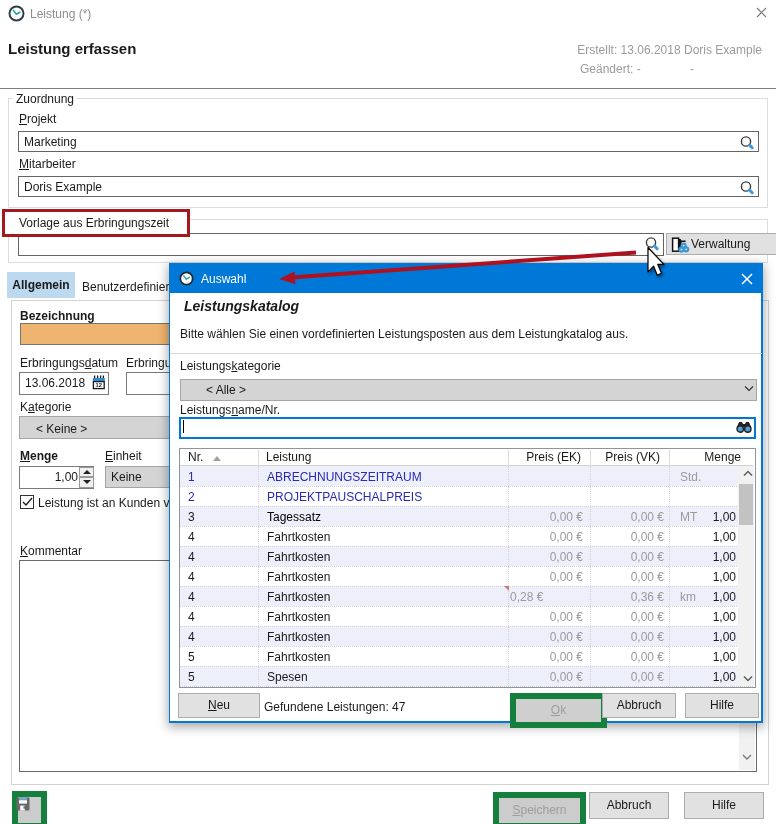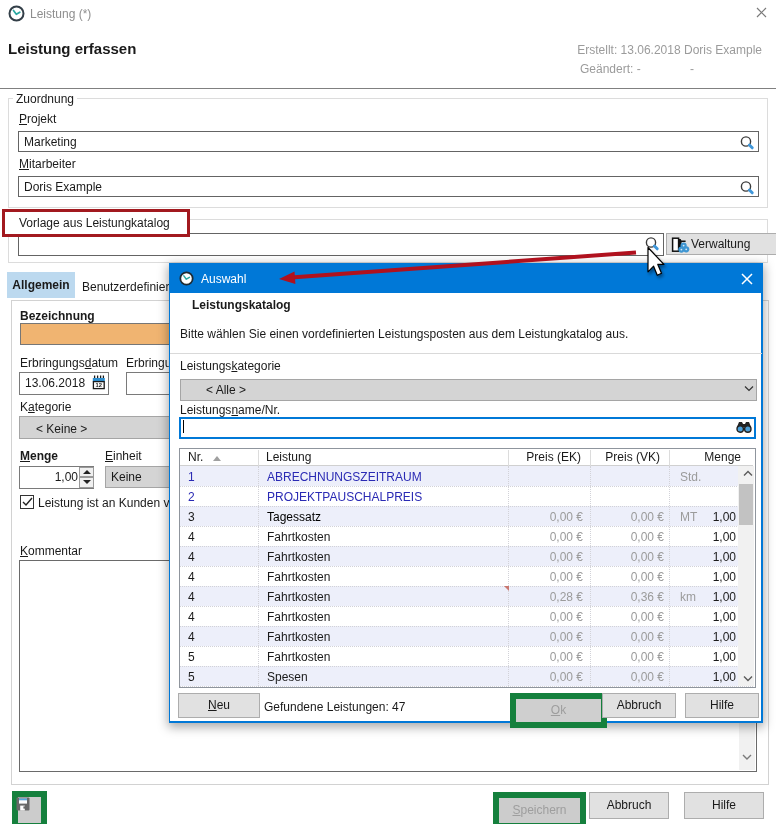--- a/index.html
+++ b/index.html
@@ -43,21 +43,21 @@
   </svg>
   <div class="abs" style="left:19px;top:157px;"><u>M</u>itarbeiter</div>
   <div class="inp" style="left:18px;top:176px;width:739px;height:19px;"></div>
   <div class="abs" style="left:24px;top:180px;">Doris Example</div>
   <svg class="abs" style="left:739px;top:180px" width="16" height="16" viewBox="0 0 16 16">
     <circle cx="7" cy="6.5" r="4.6" fill="none" stroke="#3b3b3b" stroke-width="1.4"></circle>
     <line x1="10.4" y1="10" x2="13.2" y2="12.8" stroke="#3f96d9" stroke-width="3" stroke-linecap="round"></line>
   </svg>
 
   <div class="abs" style="left:8px;top:219px;width:758px;height:42px;border:1px solid #dcdcdc;"></div>
-  <div class="abs" style="left:2px;top:209px;width:168px;height:22px;border:3px solid #a2191f;background:#fff;line-height:22px;padding-left:14px;z-index:5;">Vorlage aus Leistungkatalog</div>
+  <div class="abs" style="left:2px;top:209px;width:168px;height:22px;border:3px solid #a2191f;background:#fff;line-height:22px;padding-left:14px;z-index:5;">Vorlage aus Erbringungszeit</div>
   <div class="inp" style="left:18px;top:233px;width:644px;height:21px;"></div>
   <svg class="abs" style="left:644px;top:236px" width="16" height="16" viewBox="0 0 16 16">
     <circle cx="7" cy="6.5" r="4.6" fill="none" stroke="#3b3b3b" stroke-width="1.4"></circle>
     <line x1="10.4" y1="10" x2="13.2" y2="12.8" stroke="#3f96d9" stroke-width="3" stroke-linecap="round"></line>
   </svg>
   <div class="btn" style="left:666px;top:233px;width:89px;height:20px;line-height:20px;text-align:left;padding-left:24px;">Verwaltung</div>
   <svg class="abs" style="left:671px;top:235px" width="19" height="19" viewBox="0 0 19 19">
     <rect x="1.6" y="3.2" width="6" height="13" fill="#fff" stroke="#111" stroke-width="1.5"></rect>
     <path d="M7 4 L7 7 L14.6 7 L14.6 5.6 L10.4 5.6 L9.6 4 Z" fill="#111"></path>
     <rect x="7" y="7" width="3.6" height="9.5" fill="#111"></rect>
@@ -129,21 +129,21 @@
   <div class="abs" style="left:169px;top:263px;width:594px;height:460px;background:#fff;border:1px solid #0078d7;border-bottom-width:2px;border-right-width:2px;box-sizing:border-box;box-shadow:0 3px 10px 1px rgba(0,0,0,0.35);z-index:10;">
     <div class="abs" style="left:0;top:0;width:592px;height:29px;background:#0078d7;"></div>
     <svg class="abs" style="left:9px;top:7px" width="15" height="15" viewBox="0 0 17 17">
       <circle cx="8.5" cy="8.5" r="7" fill="#fff" stroke="#1e2b33" stroke-width="2"></circle>
       <path d="M5.5 5.5 L8.3 9.3 L11.8 7.2" fill="none" stroke="#2ba8a2" stroke-width="1.7" stroke-linecap="round" stroke-linejoin="round"></path>
     </svg>
     <div class="abs" style="left:31px;top:8px;color:#fff;">Auswahl</div>
     <svg class="abs" style="left:571px;top:9px" width="12" height="12" viewBox="0 0 12 12">
       <path d="M1 1 L11 11 M11 1 L1 11" stroke="#fff" stroke-width="1.5"></path>
     </svg>
-    <div class="abs" style="left:22px;top:34px;font-size:12px;font-weight:bold;">Leistungskatalog</div>
+    <div class="abs" style="left:14px;top:34px;font-size:14px;font-weight:bold;font-style:italic;">Leistungskatalog</div>
     <div class="abs" style="left:10px;top:63px;">Bitte wählen Sie einen vordefinierten Leistungsposten aus dem Leistungkatalog aus.</div>
     <div class="abs" style="left:0;top:89px;width:592px;height:1px;background:#d9d9d9;"></div>
     <div class="abs" style="left:10px;top:95px;">Leistungs<u>k</u>ategorie</div>
     <div class="combo" style="left:10px;top:115px;width:575px;height:20px;"></div>
     <div class="abs" style="left:36px;top:119px;">&lt; Alle &gt;</div>
     <svg class="abs" style="left:574px;top:121px" width="10" height="8" viewBox="0 0 10 8">
       <path d="M1 1.5 L5 5.5 L9 1.5" fill="none" stroke="#333" stroke-width="1.2"></path>
     </svg>
     <div class="abs" style="left:10px;top:139px;">Leistungs<u>n</u>ame/Nr.</div>
     <div class="abs" style="left:9px;top:153px;width:573px;height:18px;background:#fff;border:2px solid #0078d7;"></div>
@@ -194,21 +194,21 @@
       <div class="abs" style="left:490px;top:101px;width:66px;text-align:right;color:#1a1a1a;">1,00</div>
       <div class="abs" style="left:0;top:117px;width:573px;height:20px;background:#ffffff;"></div>
       <div class="abs" style="left:8px;top:121px;color:#1a1a1a;">4</div>
       <div class="abs" style="left:87px;top:121px;color:#1a1a1a;">Fahrtkosten</div>
       <div class="abs" style="left:330px;top:121px;width:73px;text-align:right;color:#9b9b9b;">0,00 €</div>
       <div class="abs" style="left:412px;top:121px;width:72px;text-align:right;color:#9b9b9b;">0,00 €</div>
       <div class="abs" style="left:490px;top:121px;width:66px;text-align:right;color:#1a1a1a;">1,00</div>
       <div class="abs" style="left:0;top:137px;width:573px;height:20px;background:#edeffa;"></div>
       <div class="abs" style="left:8px;top:141px;color:#1a1a1a;">4</div>
       <div class="abs" style="left:87px;top:141px;color:#1a1a1a;">Fahrtkosten</div>
-      <div class="abs" style="left:330px;top:141px;width:73px;text-align:right;color:#9b9b9b;">0,28 €</div>
+      <div class="abs" style="left:330px;top:141px;width:73px;text-align:left;color:#9b9b9b;">0,28 €</div>
       <div class="abs" style="left:412px;top:141px;width:72px;text-align:right;color:#9b9b9b;">0,36 €</div>
       <div class="abs" style="left:500px;top:141px;color:#9b9b9b;">km</div>
       <div class="abs" style="left:490px;top:141px;width:66px;text-align:right;color:#1a1a1a;">1,00</div>
       <div class="abs" style="left:0;top:157px;width:573px;height:20px;background:#ffffff;"></div>
       <div class="abs" style="left:8px;top:161px;color:#1a1a1a;">4</div>
       <div class="abs" style="left:87px;top:161px;color:#1a1a1a;">Fahrtkosten</div>
       <div class="abs" style="left:330px;top:161px;width:73px;text-align:right;color:#9b9b9b;">0,00 €</div>
       <div class="abs" style="left:412px;top:161px;width:72px;text-align:right;color:#9b9b9b;">0,00 €</div>
       <div class="abs" style="left:490px;top:161px;width:66px;text-align:right;color:#1a1a1a;">1,00</div>
       <div class="abs" style="left:0;top:177px;width:573px;height:20px;background:#edeffa;"></div>

